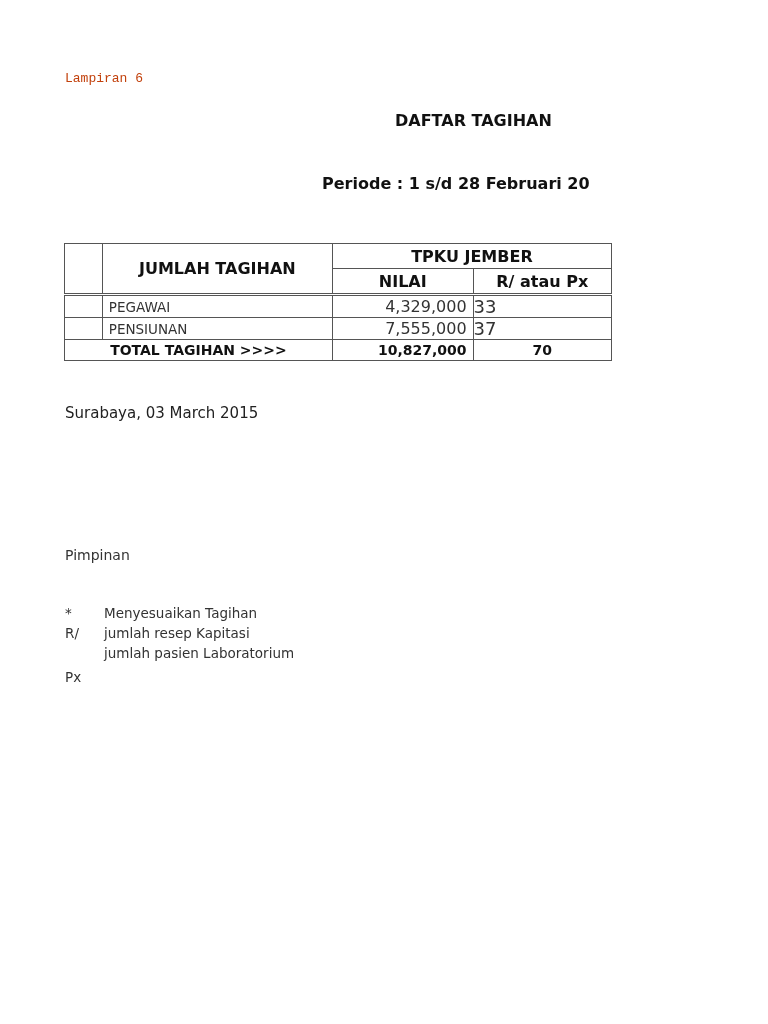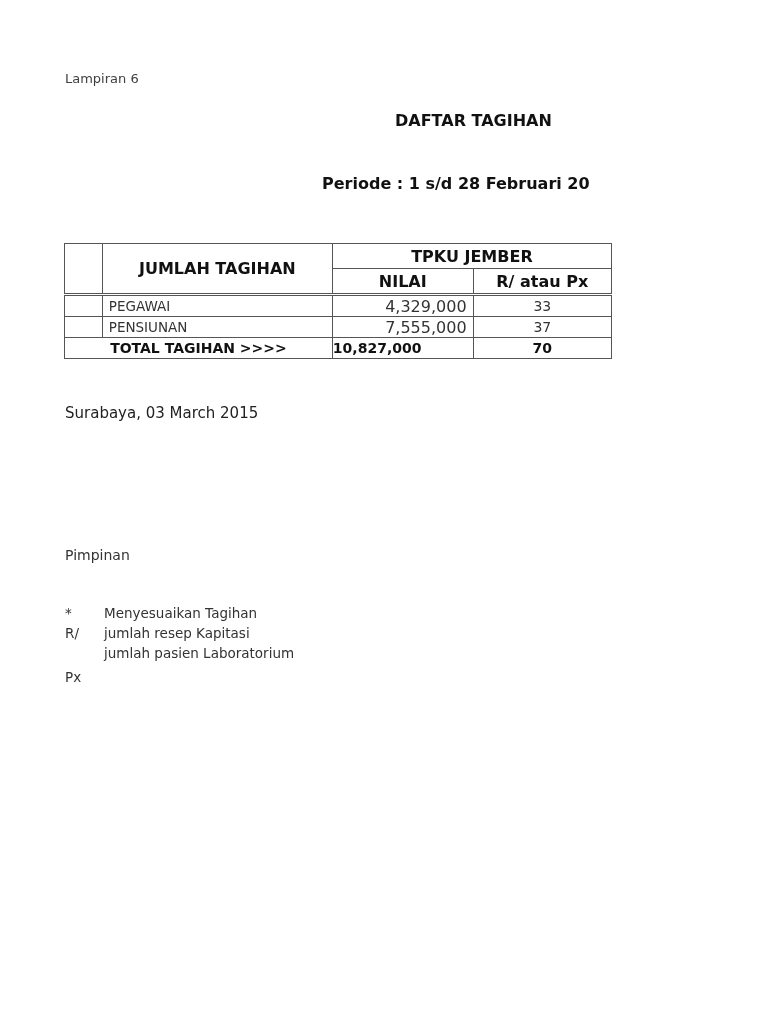--- a/index.html
+++ b/index.html
@@ -2,43 +2,43 @@
 <html><head>
 <meta charset="utf-8">
 <style>
   html, body { margin: 0; padding: 0; }
   body {
     width: 768px; height: 1024px; background: #ffffff; position: relative; overflow: hidden;
     font-family: "DejaVu Sans", sans-serif; color: #222;
   }
   .page { position: absolute; left: 0; top: 0; width: 612px; height: 1024px; overflow: hidden; }
   .abs { position: absolute; white-space: nowrap; }
-  .lampiran { left: 65px; top: 71px; font-size: 13px; color: #404040; }
+  .lampiran { left: 65px; top: 71px; font-size: 13px; color: #c2410c; font-family: Liberation Mono, monospace; }
   .title1 { left: 395px; top: 111px; font-size: 16px; font-weight: bold; color: #111; }
   .title2 { left: 259px; top: 137px; font-size: 16px; font-weight: bold; color: #111; }
   .title3 { left: 322px; top: 174px; font-size: 16px; font-weight: bold; color: #111; }
 
   table.bill {
     position: absolute; left: 64px; top: 243px; border-collapse: collapse;
     font-size: 14px; color: #222;
   }
   table.bill td { border: 1px solid #555; padding: 0; height: 20px; }
   .c0 { width: 37px; }
   .c1 { width: 230px; margin-left: 16px; }
   .c2 { width: 140px; }
   .c3 { width: 138px; }
   .hdr-main { font-size: 16px; font-weight: bold; text-align: center; color: #111; }
   .hdr-sub { font-size: 16px; font-weight: bold; text-align: center; color: #111; height: 24px !important; }
   .hdr-group { font-size: 16px; font-weight: bold; text-align: center; color: #111; height: 24px !important; }
   tr.head2 td { border-bottom: 3px double #555; }
   .label { padding-left: 6px !important; font-size: 13.5px; color: #333; }
   .num { text-align: right; padding-right: 6px !important; font-size: 16px; color: #333; }
-  .cnt { text-align: center; font-size: 14px; color: #333; }
+  .cnt { font-size: 18px; color: #333; }
   .total-label { text-align: center; font-weight: bold; font-size: 14px; color: #111; }
-  .total-num { padding-right: 6px !important; font-weight: bold; font-size: 14px; color: #111; margin-left: 16px; }
+  .total-num { text-align: right; padding-right: 6px !important; font-weight: bold; font-size: 14px; color: #111; margin-left: 16px; }
   .total-cnt { text-align: center; font-weight: bold; font-size: 14px; color: #111; }
   .c0-cell { border-right: 1px solid #555; }
 
   .place-date { left: 65px; top: 404px; font-size: 15px; color: #222; }
   .pimpinan { left: 65px; top: 547px; font-size: 14px; color: #333; }
   .note { font-size: 13.5px; color: #333; }
   .note-key { left: 65px; }
   .note-val { left: 104px; }
 </style>
 </head>

